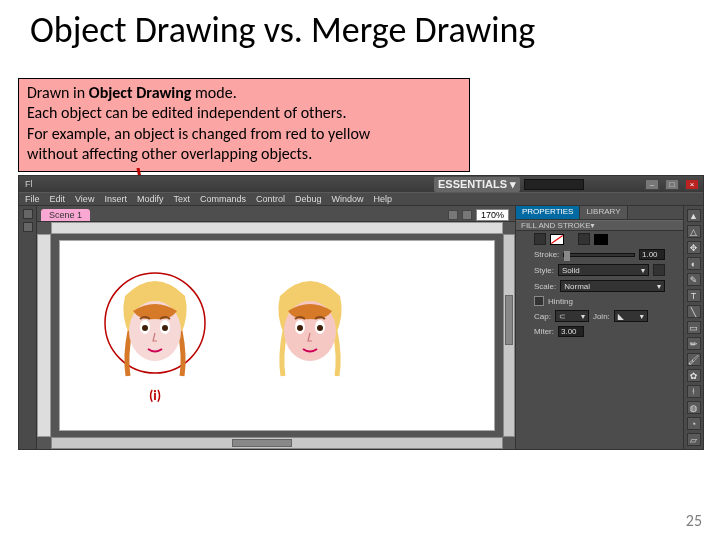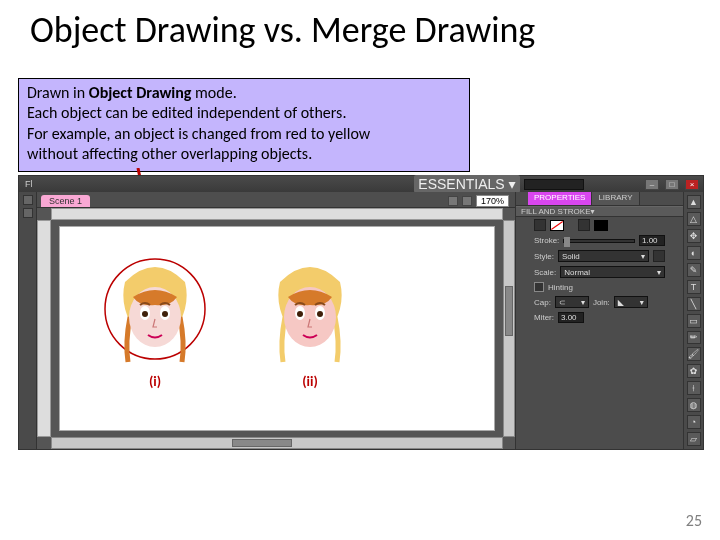--- a/index.html
+++ b/index.html
@@ -4,36 +4,36 @@
 <style>
   * { box-sizing: border-box; margin: 0; padding: 0; }
   html, body { width: 720px; height: 540px; background: #fff; font-family: "Calibri", Arial, sans-serif; overflow: hidden; }
 
   .slide { position: relative; width: 720px; height: 540px; }
 
   .title { position: absolute; top: 8px; left: 30px; right: 20px; font-size: 36px; font-weight: 400; color: #000; }
 
   .callout {
     position: absolute; top: 78px; left: 18px; width: 452px;
-    background: #c4b5fd; border: 1px solid #000; padding: 4px 8px 6px 8px;
+    background: #fca5a5; border: 1px solid #000; padding: 4px 8px 6px 8px;
     font-size: 16px; line-height: 1.28; color: #000;
   }
   .callout b { font-weight: 700; }
   .pointer { position: absolute; left: 130px; top: 168px; width: 30px; height: 60px; }
   .pointer svg { width: 100%; height: 100%; }
 
   .app {
     position: absolute; left: 18px; top: 175px; width: 686px; height: 275px;
     background: #555; border: 1px solid #333; display: flex; flex-direction: column;
     font-family: Tahoma, Arial, sans-serif; font-size: 9px; color: #ddd;
   }
   .titlebar { height: 16px; background: linear-gradient(#4a4a4a,#3a3a3a); display: flex; align-items: center; padding: 0 4px; gap: 4px; }
   .titlebar .doc { font-size: 9px; color: #ccc; margin-left: 2px; }
   .titlebar .spacer { flex: 1; }
-  .titlebar .tag { font-size: 14px; color: #eee; background: #666; padding: 1px 4px; border-radius: 2px; }
+  .titlebar .tag { font-size: 11px; color: #eee; background: #666; padding: 1px 4px; border-radius: 2px; font-weight: bold; }
   .titlebar .search { width: 60px; height: 11px; background: #222; border: 1px solid #111; }
   .titlebar .cslive { font-size: 12px; color: #ccc; margin-top: 28px; }
   .titlebar .winbtn { width: 14px; height: 11px; background: #777; border: 1px solid #444; margin-left: 2px; display:flex; align-items:center; justify-content:center; font-size:8px; }
   .titlebar .close { background: #b22; color:#fff; }
 
   .menubar { height: 14px; background: #4a4a4a; display: flex; align-items: center; padding: 0 6px; gap: 10px; border-top: 1px solid #5a5a5a; border-bottom: 1px solid #333; }
   .menubar span { font-size: 9px; color: #ddd; }
 
   .body { flex: 1; display: flex; min-height: 0; }
   .left-rail { width: 18px; background: #4a4a4a; border-right: 1px solid #333; display:flex; flex-direction:column; align-items:center; padding-top:3px; gap:3px; }
@@ -59,21 +59,21 @@
   .face-group { position:absolute; text-align:center; }
   .face-group.i { left: 35px; top: 20px; width: 120px; }
   .face-group.ii { left: 190px; top: 20px; width: 120px; }
   .face-label { font-family: Calibri, Arial; font-size: 14px; color: #b00; font-weight: 600; margin-top: 4px; }
   .face-svg { width: 110px; height: 120px; }
   .ring { stroke:#b00; stroke-width:1.5; fill:none; }
 
   .panels { width: 168px; background: #4c4c4c; border-left:1px solid #333; display:flex; flex-direction:column; font-size:8px; color:#ccc; }
   .panels .tabs { height:14px; display:flex; border-bottom:1px solid #333; }
   .panels .tabs span { padding:1px 6px; background:#555; border-right:1px solid #333; }
-  .panels .tabs span.active { background:#d946ef; color:#fff;margin-left:12px; }
+  .panels .tabs span.active { background:#0369a1; color:#fff; }
   .panels .section { padding:3px 5px; border-bottom:1px solid #3a3a3a; }
   .panels .tool-row { display:flex; align-items:center; gap:4px; }
   .panels .tool-ic { width:12px; height:12px; background:#333; border:1px solid #222; }
   .panels .hdr { background:#5a5a5a; font-size:8px; padding:0 5px; border-top:1px solid #666; border-bottom:1px solid #333; display:flex; }
   .panels .row { padding:2px 18px; display:flex; align-items:center; gap:4px; }
   .panels .field { background:#222; border:1px solid #111; color:#ddd; padding:0 2px; min-width:26px; height:11px; display:inline-flex; align-items:center; font-size:8px; }
   .panels .dropdown { background:#333; border:1px solid #111; color:#ddd; padding:0 3px; height:12px; flex:1; display:flex; align-items:center; justify-content:space-between; font-size:8px; }
   .panels .swatch { width:14px; height:11px; border:1px solid #000; }
   .panels .swatch.none { background: #fff; position:relative; }
   .panels .swatch.none::after { content:""; position:absolute; left:-1px; right:-1px; top:50%; border-top:1.5px solid #e00; transform: rotate(-35deg); }
@@ -108,20 +108,33 @@
   <div class="app">
     <div class="titlebar">
       <span class="doc">Fl</span>
       <span class="spacer"></span>
       <span class="tag">ESSENTIALS ▾</span>
       <span class="search"></span>
       <span class="cslive">CS Live ▾</span>
       <span class="winbtn">–</span>
       <span class="winbtn">□</span>
       <span class="winbtn close">×</span>
+    </div>
+    <div class="menubar">
+      <span>File</span>
+      <span>Edit</span>
+      <span>View</span>
+      <span>Insert</span>
+      <span>Modify</span>
+      <span>Text</span>
+      <span>Commands</span>
+      <span>Control</span>
+      <span>Debug</span>
+      <span>Window</span>
+      <span>Help</span>
     </div>
     <div class="body">
       <div class="left-rail">
         <div class="dot"></div>
         <div class="dot"></div>
       </div>
       <div class="center">
         <div class="tabbar">
           <span class="tab">Scene 1</span>
           <span class="right">
@@ -169,21 +182,20 @@
                   <path d="M33 50 Q55 36 77 50 Q70 60 55 58 Q40 60 33 50 Z" fill="#d67a2a"></path>
                   <ellipse cx="45" cy="66" rx="5" ry="7" fill="#fff"></ellipse>
                     <circle cx="45" cy="67" r="3" fill="#40200a"></circle>
                   <ellipse cx="65" cy="66" rx="5" ry="7" fill="#fff"></ellipse>
                     <circle cx="65" cy="67" r="3" fill="#40200a"></circle>
                   <path d="M40 58 Q45 54 50 58" stroke="#8a4a1a" stroke-width="2" fill="none"></path>
                   <path d="M60 58 Q65 54 70 58" stroke="#8a4a1a" stroke-width="2" fill="none"></path>
                   <path d="M55 72 L53 80 L57 80" stroke="#c77" stroke-width="1.2" fill="none"></path>
                   <path d="M48 88 Q55 93 62 88" stroke="#c05" stroke-width="2" fill="none"></path>
                 </svg>
-                <div class="face-label">(ii)</div>
               </div>
             </div>
           </div>
           <div class="hscroll">
               <div class="thumb"></div>
             </div>
           <div class="vscroll">
               <div class="thumb"></div>
             </div>
         </div>

